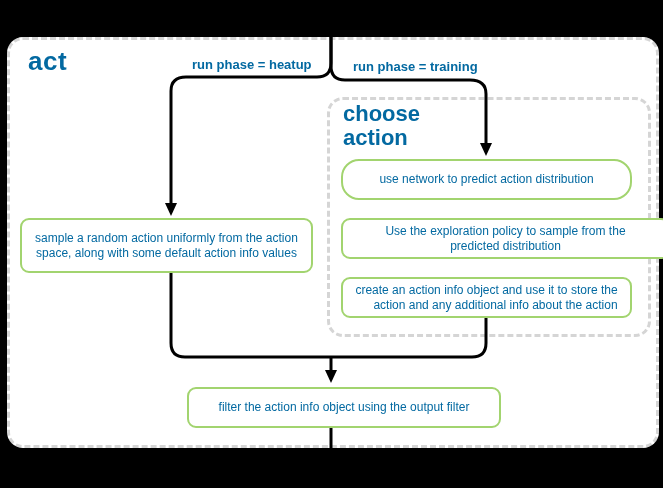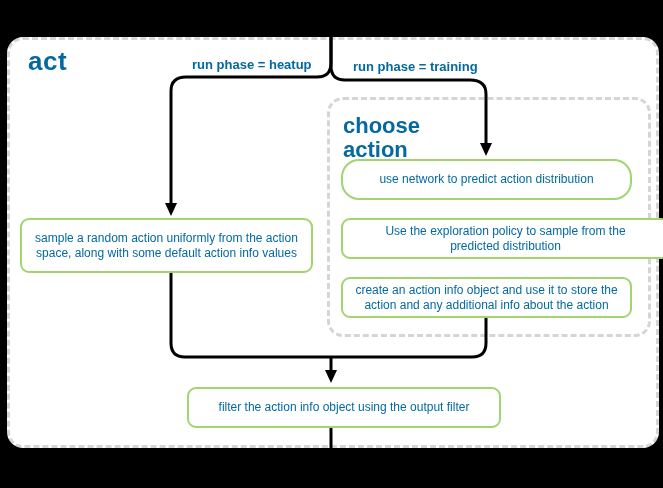--- a/index.html
+++ b/index.html
@@ -19,38 +19,37 @@
     border:3px dashed #d5d5d5; border-radius:16px;
   }
   .act-title {
     position:absolute; left:28px; top:46px;
     font-size:26px; font-weight:bold; letter-spacing:0.5px;
   }
   .group-title {
     position:absolute; left:343px; top:102px;
     font-size:22px; font-weight:bold; line-height:1.1;
     white-space:pre-line;
-    margin-top:12px;
   }
   .branch-label {
     position:absolute; font-size:13px; font-weight:bold; white-space:nowrap;
   }
   .label-heatup  { left:192px; top:57px; width:118px; text-align:right; }
   .label-training{ left:353px; top:59px; width:140px; text-align:left; }
   .node {
     position:absolute; box-sizing:border-box; background:#fff;
     border:2px solid #a2d46f; border-radius:9px;
     display:flex; align-items:center; justify-content:center;
     text-align:center; font-size:12px; line-height:1.25;
     padding:2px 10px; white-space:pre-line;
   }
   .node-sample { left:20px;  top:218px; width:293px; height:55px; }
   .node-predict{ left:341px; top:159px; width:291px; height:41px;border-radius:18px; }
   .node-explore{ left:341px; top:218px; width:329px; height:41px; }
-  .node-create { left:341px; top:277px; width:291px; height:41px; }
+  .node-create { left:341px; top:277px; width:291px; height:41px;text-align:right; }
   .node-filter { left:187px; top:387px; width:314px; height:41px; }
   .svg-overlay {
     position:absolute; left:0; top:0; width:663px; height:488px;
     pointer-events:none;
   }
 </style>
 </head>
 <body>
 
 <div class="stage">

